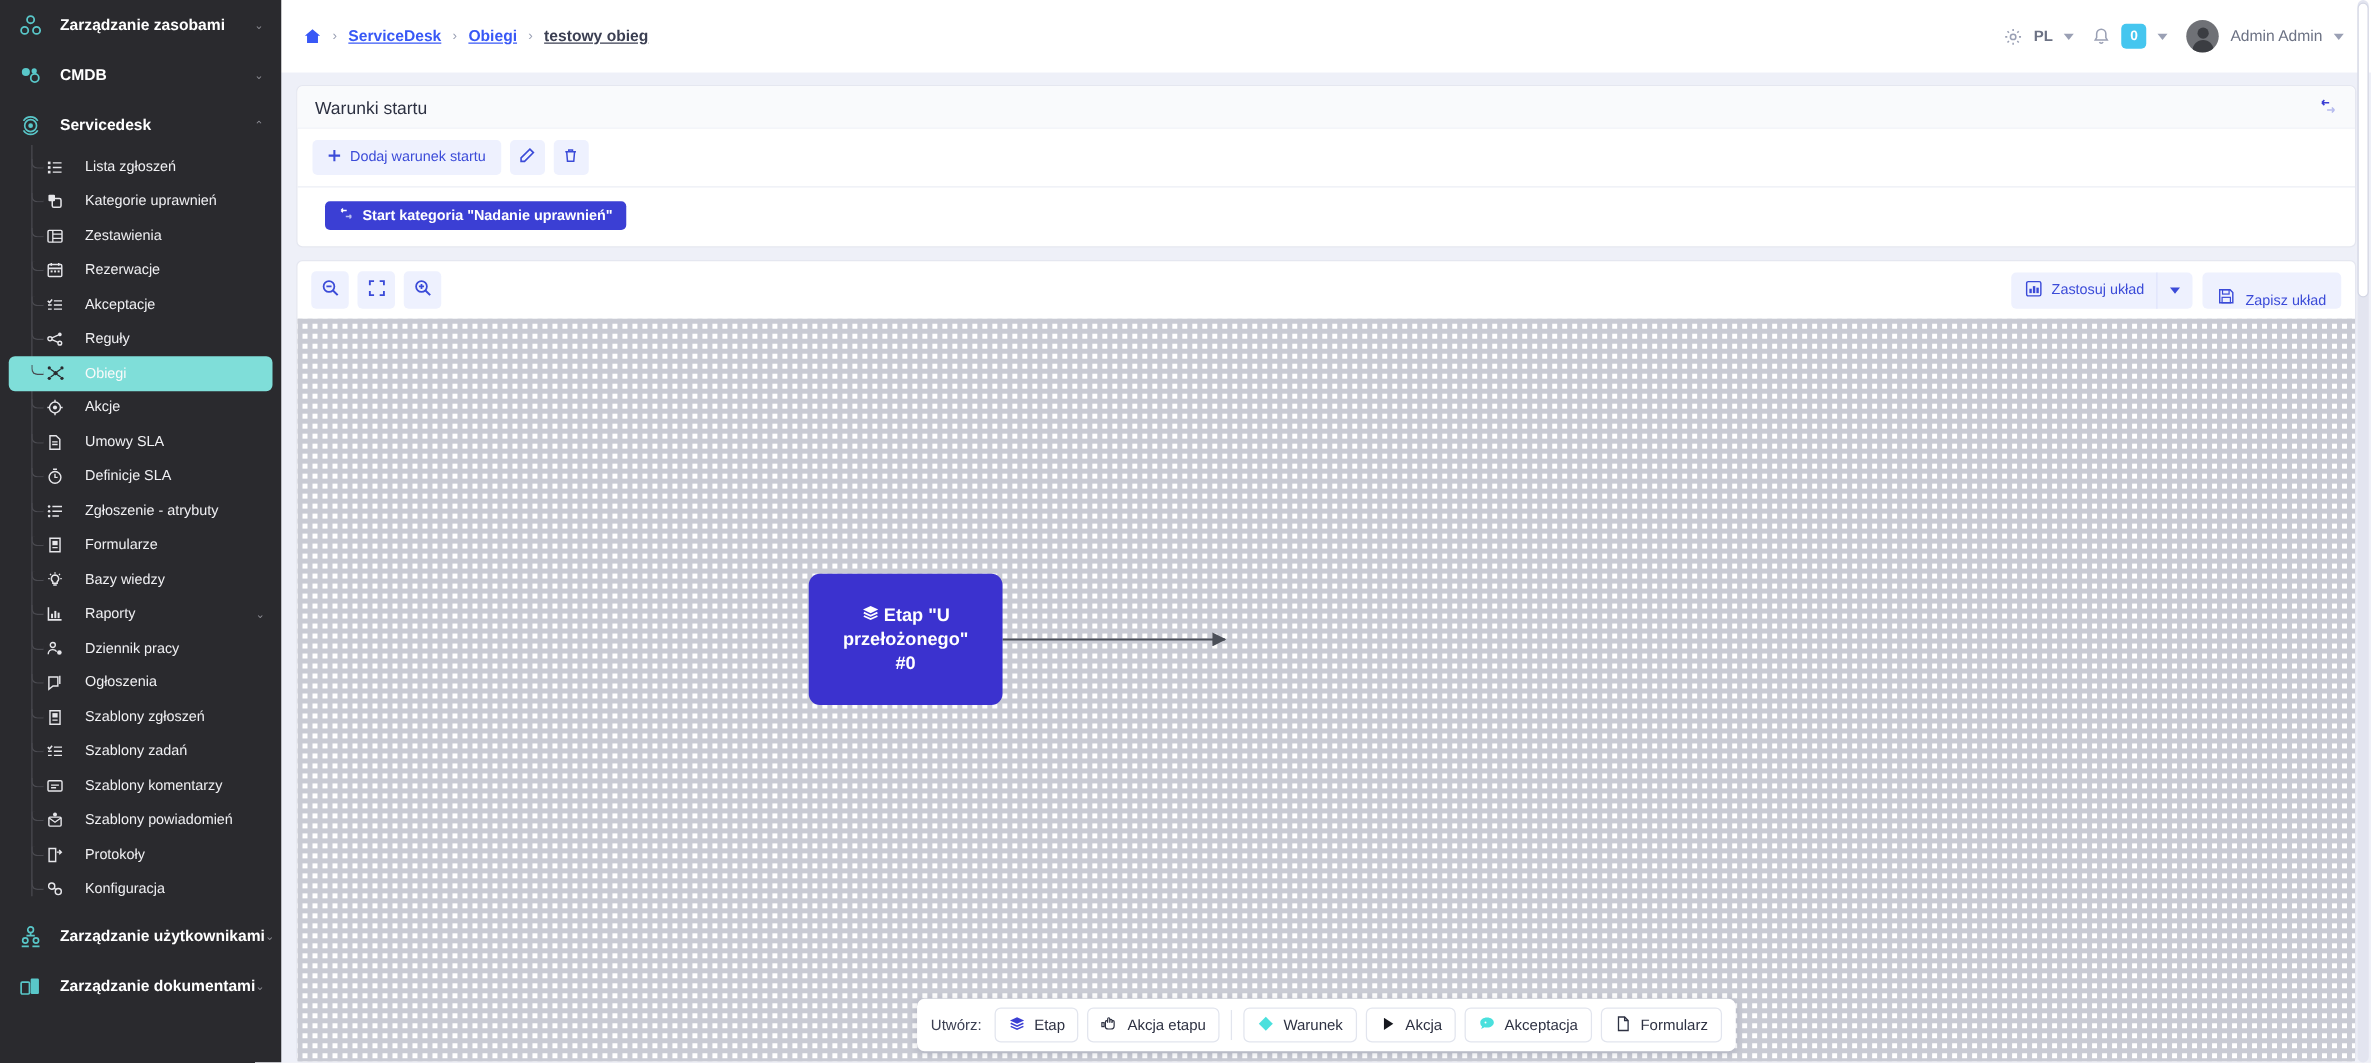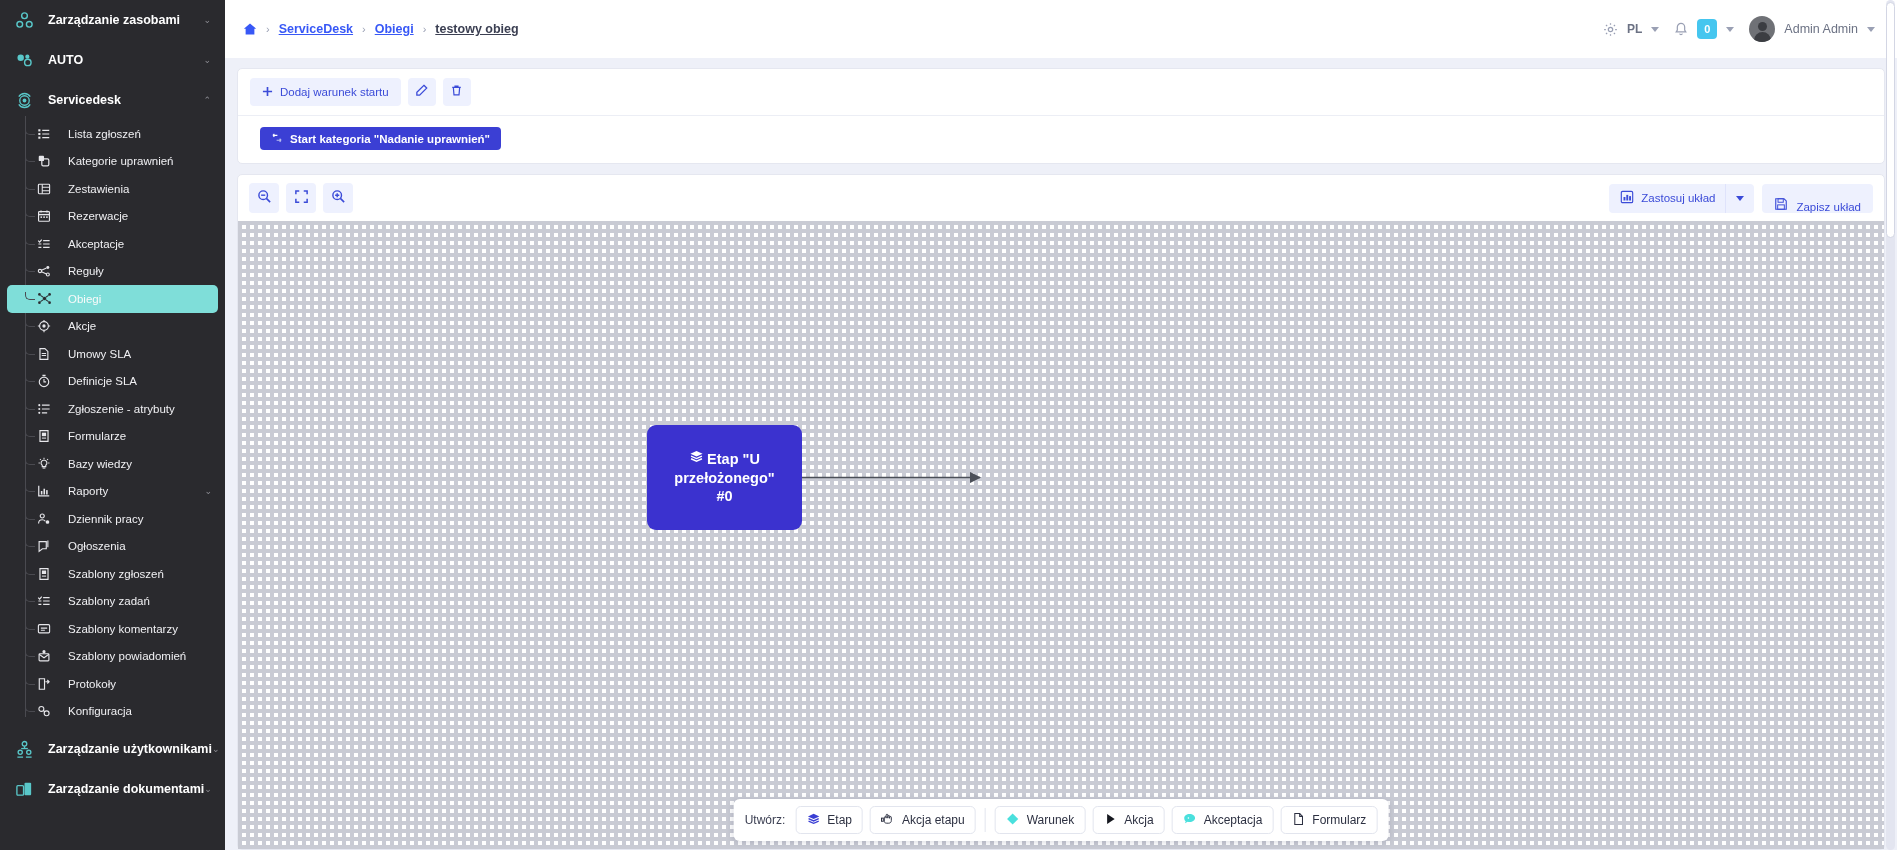--- a/index.html
+++ b/index.html
@@ -347,21 +347,21 @@
   </div>
 
   <div class="nav-group">
     <span class="gicon">
       <svg width="19" height="19" viewBox="0 0 20 20">
           <circle cx="6" cy="7" r="3.4" fill="#59c7c9"></circle>
           <circle cx="13.5" cy="12" r="3.4" fill="none" stroke="#59c7c9" stroke-width="1.5"></circle>
           <circle cx="13" cy="6" r="2.2" fill="#59c7c9"></circle>
         </svg>
     </span>
-    <span class="glabel">AUTO</span>
+    <span class="glabel">CMDB</span>
     <span class="caret">⌄</span>
   </div>
 
   <div class="nav-group">
     <span class="gicon">
       <svg width="19" height="19" viewBox="0 0 20 20">
           <circle cx="10" cy="10" r="5" fill="none" stroke="#59c7c9" stroke-width="1.4"></circle>
           <circle cx="10" cy="10" r="2" fill="#59c7c9"></circle>
           <path d="M4 6 A7 7 0 0 1 16 6" fill="none" stroke="#59c7c9" stroke-width="1.4"></path>
           <path d="M16 14 A7 7 0 0 1 4 14" fill="none" stroke="#59c7c9" stroke-width="1.4"></path>
@@ -665,20 +665,29 @@
         </span>
       </span>
       <span class="hdr-user">Admin Admin</span>
       <span class="tri-down"></span>
     </div>
   </div>
 
   <div id="content">
 
     <div class="card">
+      <div class="card-hd">
+        <span class="card-title">Warunki startu</span>
+        <span class="hd-swap">
+          <svg width="15" height="15" viewBox="0 0 18 18">
+              <path d="M3 5 h7 M3 5 l2.4-2.4 M3 5 l2.4 2.4" stroke="#3b3fd4" stroke-width="1.6" fill="none"></path>
+              <path d="M15 12 H8 M15 12 l-2.4-2.4 M15 12 l-2.4 2.4" stroke="#b6bbee" stroke-width="1.6" fill="none"></path>
+            </svg>
+        </span>
+      </div>
       <div class="card-tools">
         <button class="btn-lite">
           <span>
             <svg width="11" height="11" viewBox="0 0 12 12">
                 <path d="M6 1 v10 M1 6 h10" stroke="#3b4bd8" stroke-width="1.8"></path>
               </svg>
           </span>
           <span>Dodaj warunek startu</span>
         </button>
         <button class="btn-lite-sq">

